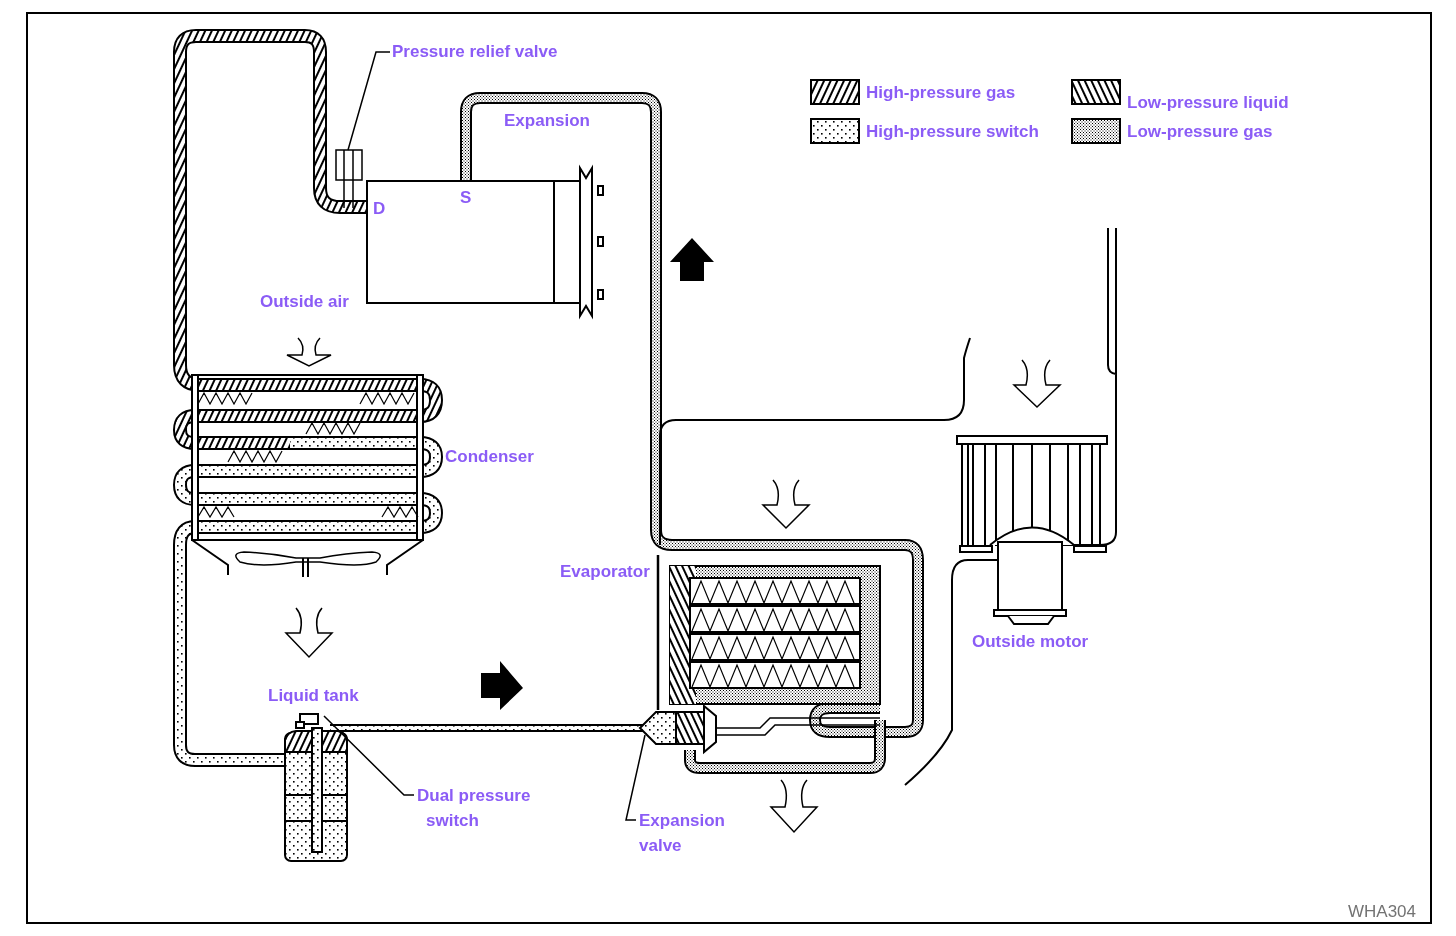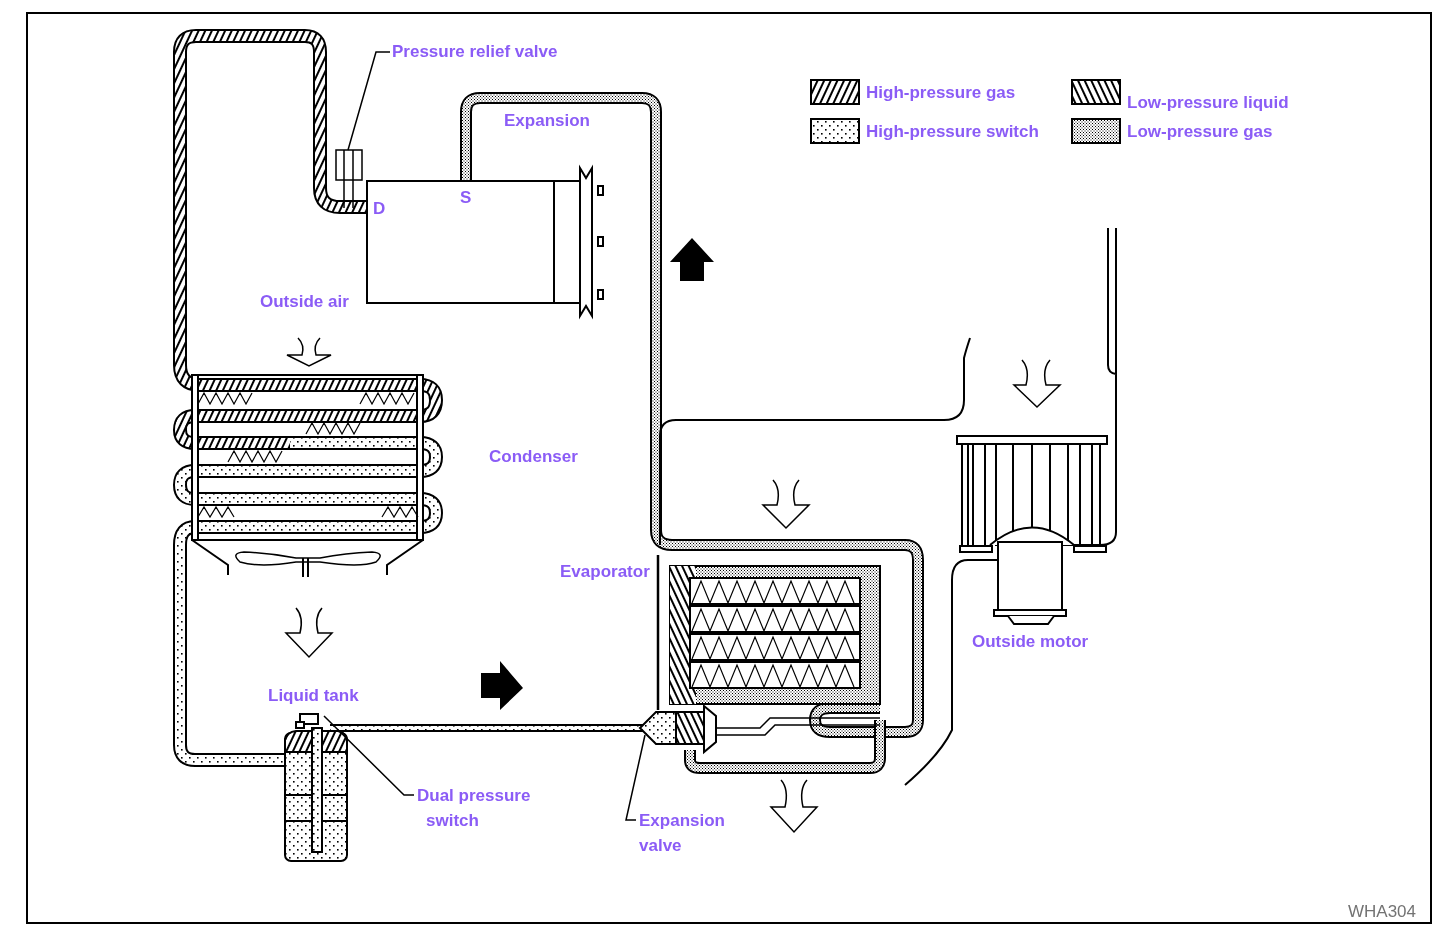--- a/index.html
+++ b/index.html
@@ -187,21 +187,21 @@
 <div class="lbl" style="left:866px;top:83px;text-align:right;">High-pressure gas</div>
 <div class="lbl" style="left:1127px;top:93px;">Low-pressure liquid</div>
 <div class="lbl" style="left:866px;top:122px;">High-pressure switch</div>
 <div class="lbl" style="left:1127px;top:122px;">Low-pressure gas</div>
 
 <div class="lbl" style="left:392px;top:42px;">Pressure relief valve</div>
 <div class="lbl" style="left:504px;top:111px;">Expansion</div>
 <div class="lbl" style="left:373px;top:199px;">D</div>
 <div class="lbl" style="left:460px;top:188px;">S</div>
 <div class="lbl" style="left:260px;top:292px;">Outside air</div>
-<div class="lbl" style="left:445px;top:447px;margin-left:44px;">Condenser</div>
+<div class="lbl" style="left:445px;top:447px;">Condenser</div>
 <div class="lbl" style="left:268px;top:686px;">Liquid tank</div>
 <div class="lbl" style="left:417px;top:786px;">Dual pressure</div>
 <div class="lbl" style="left:426px;top:811px;">switch</div>
 <div class="lbl" style="left:560px;top:562px;">Evaporator</div>
 <div class="lbl" style="left:639px;top:811px;">Expansion</div>
 <div class="lbl" style="left:639px;top:836px;">valve</div>
 <div class="lbl" style="left:972px;top:632px;">Outside motor</div>
 
 <div class="code" style="left:1348px;top:902px;">WHA304</div>
 

